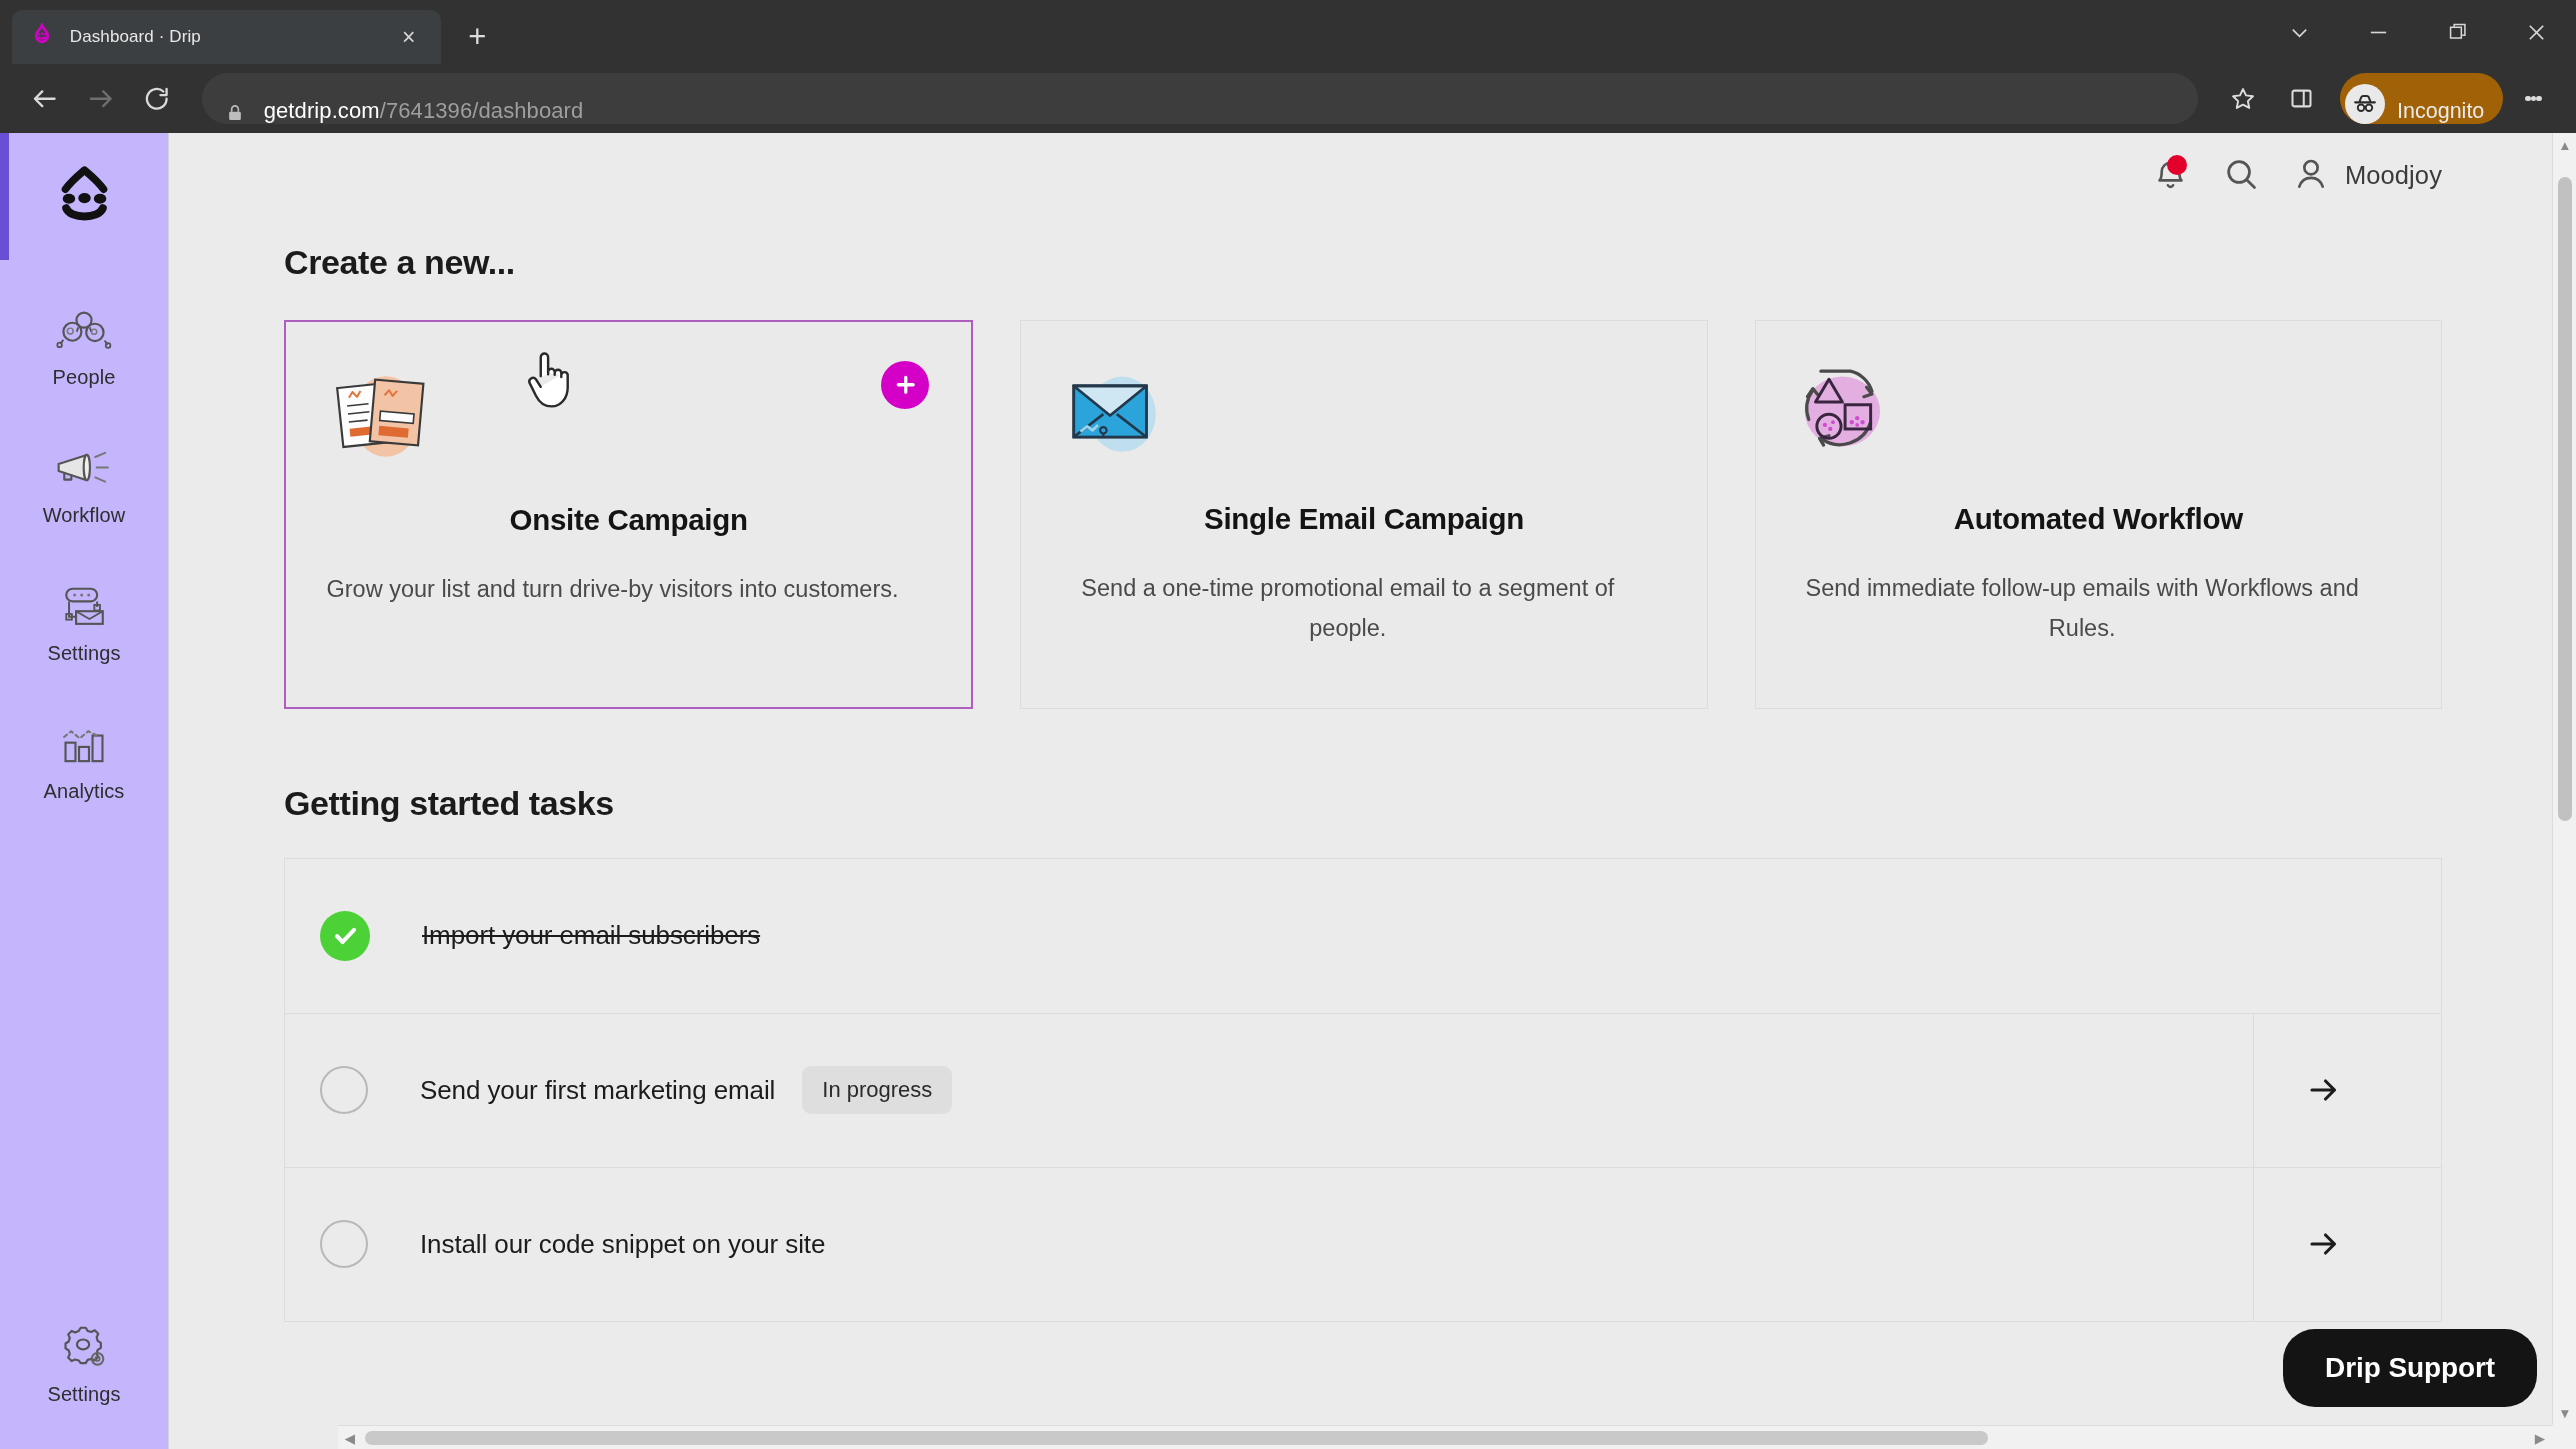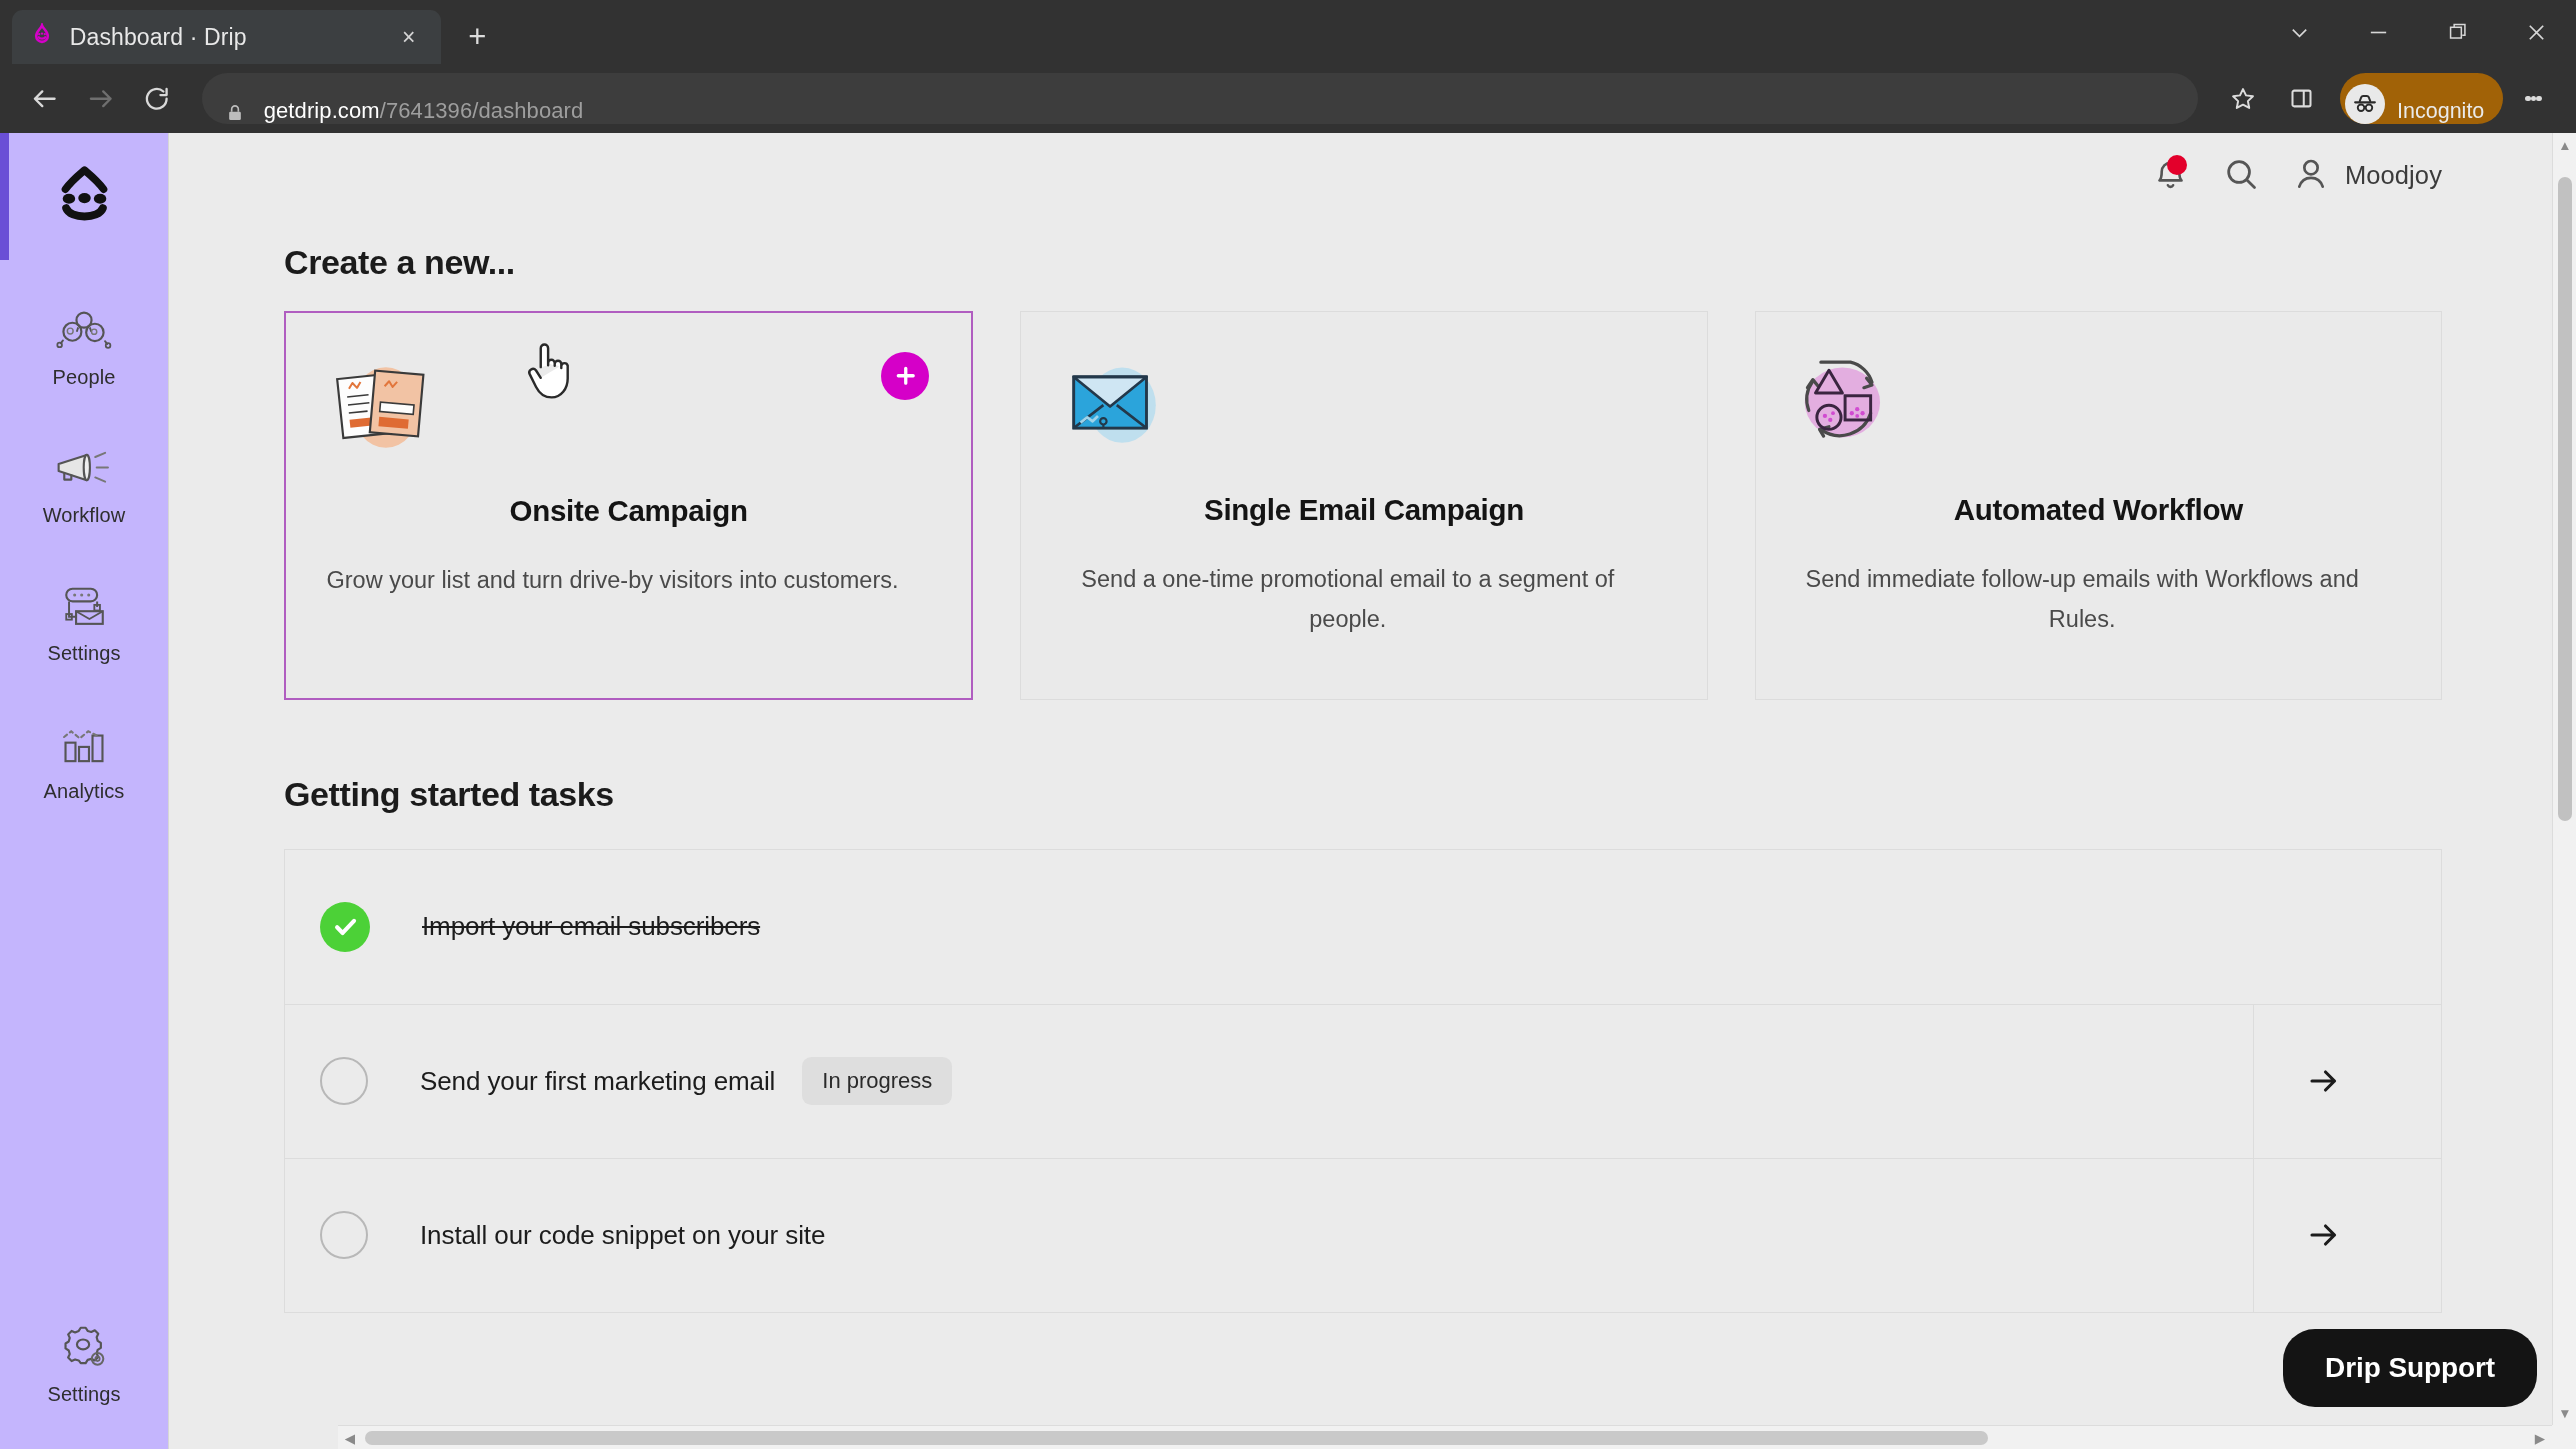--- a/index.html
+++ b/index.html
@@ -19,21 +19,21 @@
     padding-left: 12px;
   }
   .tab {
     width: 429px; height: 54px; background: #3c3f41;
     border-radius: 10.7px 10.7px 0 0;
     display: flex; align-items: center; padding: 0 14.8px;
     gap: 12px; position: relative;
   }
   .tab-favicon { width: 31px; height: 31px; display: flex; align-items: center; justify-content: center; }
   .tab-title {
-    flex: 1; color: #e8e8e8; font-size: 23px; white-space: nowrap;
+    flex: 1; color: #e8e8e8; font-size: 17px; white-space: nowrap;
     overflow: hidden; text-overflow: ellipsis; letter-spacing: 0.1px;
   }
   .tab-close {
     width: 35px; height: 35px; display: flex; align-items: center;
     justify-content: center; color: #d4d4d4; font-size: 23px; border-radius: 50%;
   }
   .newtab {
     width: 43px; height: 43px; margin-left: 14.8px; margin-bottom: 6px;
     display: flex; align-items: center; justify-content: center;
     color: #dcdcdc; font-size: 31px; font-weight: 300; border-radius: 50%;
@@ -102,21 +102,21 @@
   .content { flex: 1; position: relative; overflow: hidden; background: #ebebeb; }
   .apptop { height: 84px; display: flex; align-items: center; justify-content: flex-end; padding-right: 134px; gap: 31px; }
   .bell-wrap { position: relative; width: 42px; height: 42px; display:flex; align-items:center; justify-content:center;}
   .bell-dot { position: absolute; top: 1.3px; right: 4px; width: 20px; height: 20px; border-radius: 50%; background: #e3002b; }
   .user-chip { display: flex; align-items: center; gap: 14.8px; }
   .user-name { font-size: 25.5px; color: #3b3b3b; letter-spacing: 0.1px; }
 
   .page { padding: 25.5px 134px 0 115px; }
   h2.section-title {
     font-size: 34px; font-weight: 700; color: #1b1b1b;
-    letter-spacing: -0.4px; margin-bottom: 29px;
+    letter-spacing: -0.4px; margin-bottom: 38px;
   }
   h2.section-title.second { margin-top: 75px; margin-bottom: 35px; }
 
   .card-row { display: flex; gap: 47px; text-align: center; }
   .card {
     flex: 1; background: #eaeaea; border: 1.3px solid #dcdcdc;
     padding: 42px 38px 42px 38px; position: relative; min-height: 389px;
   }
   .card.active { border: 2.7px solid #b05dc0; background: #eaeaea; }
   .card-illus { width: 121px; height: 101px; margin-bottom: 38px; position: relative; }

